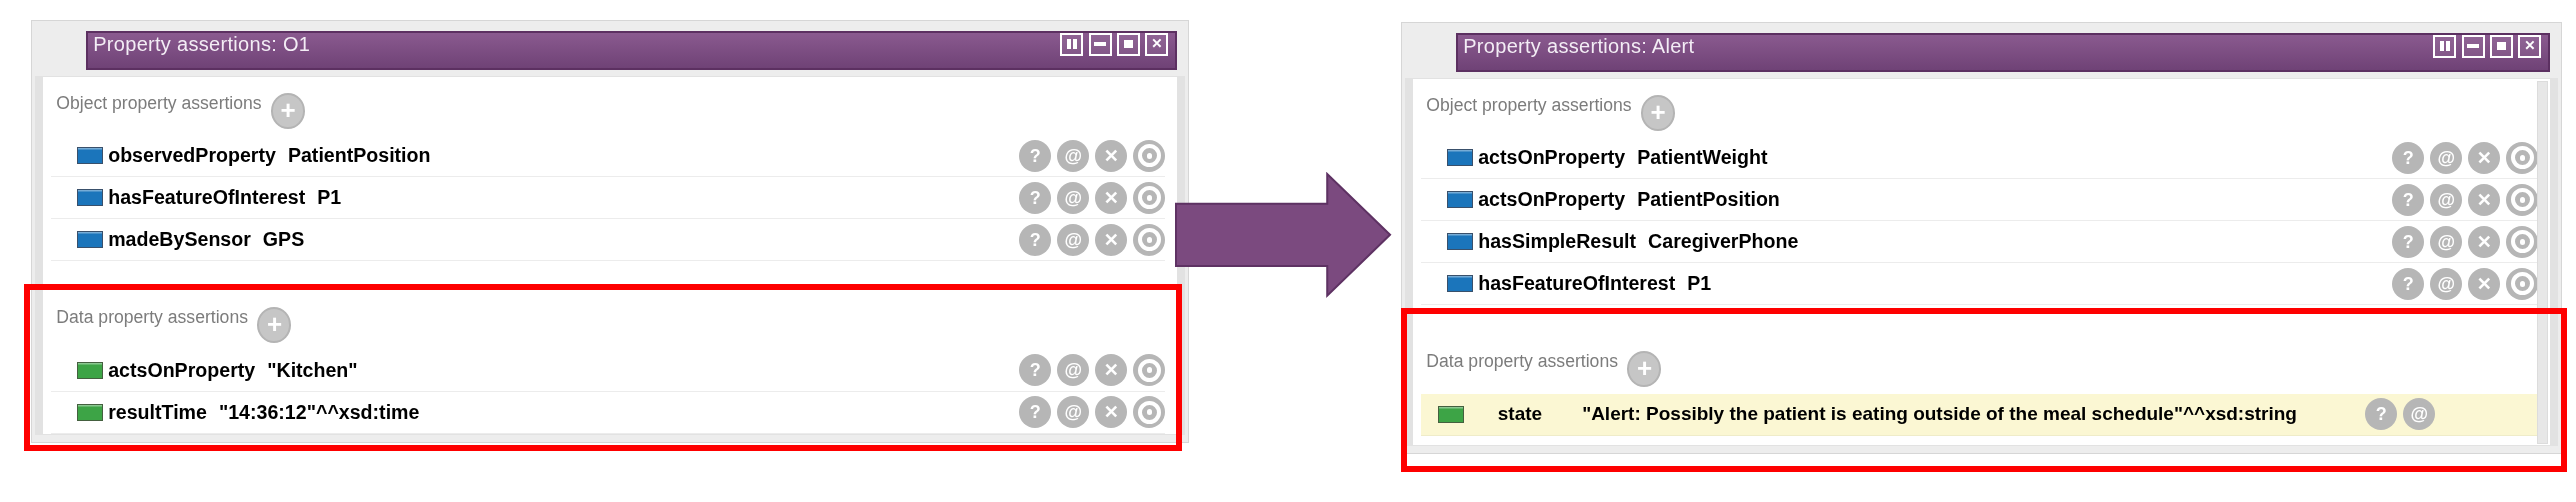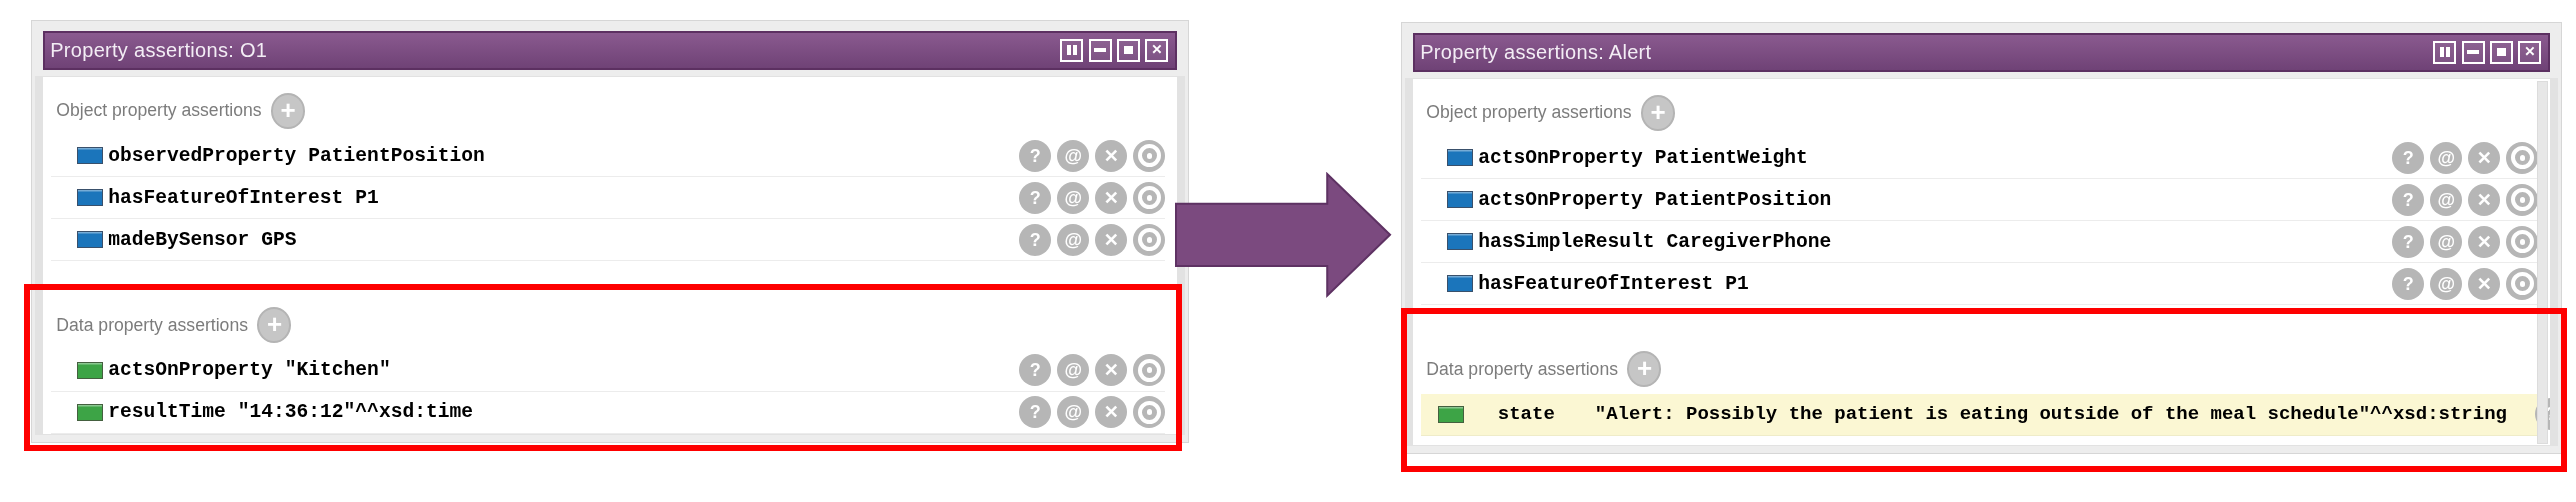--- a/index.html
+++ b/index.html
@@ -10,60 +10,60 @@
   
   .panel{
     position:absolute;background:#ededed;border:0.7px solid #d6d6d6;
     box-sizing:border-box;display:flex;flex-direction:column;
     padding:9.5px 10.8px 6.8px;z-index:1;
   }
   .titlebar{
     height:39px;flex:0 0 39px;box-sizing:border-box;
     background:linear-gradient(#8a5a8f,#6f4276);
     border:2px solid #5c3061;
-    display:flex;align-items:center;padding:0 6.8px 0 5.4px;
+    display:flex;align-items:flex-start;padding:0 6.8px 0 5.4px;margin-left:43px;
   }
   .titlebar .title{color:#f3edf5;font-size:20px;letter-spacing:0.3px;}
   .controls{margin-left:auto;display:flex;gap:5.4px;}
   .wc{
     width:23px;height:23px;box-sizing:border-box;border:2px solid #ffffff;
     display:flex;align-items:center;justify-content:center;gap:2px;
     background:rgba(255,255,255,.07);cursor:default;
   }
   .wc .vbar{width:4px;height:10px;background:#fff;display:block;}
   .wc .hbar{width:11.5px;height:4px;background:#fff;display:block;}
   .wc .sq{width:8.8px;height:8.8px;background:#fff;display:block;}
   .wc.close{color:#fff;font-size:13.5px;font-weight:bold;line-height:1;}
   
   .content{
     flex:1;background:#ffffff;margin:6.8px -8px 0;
     border:1.4px solid #e2e2e2;border-left-width:8px;border-right-width:8px;
     box-sizing:border-box;position:relative;overflow:hidden;
   }
-  .sec-head{display:flex;align-items:center;padding:16px 0 6.8px 13.5px;}
+  .sec-head{display:flex;padding:16px 0 6.8px 13.5px;}
   .sec-head .sec-label{font-size:17.6px;color:#7c7c7c;margin-right:9.5px;}
   .plus{
     width:30px;height:30px;border-radius:50%;background:#c6c6c6;
     border:2.7px solid #b4b4b4;box-sizing:content-box;color:#fff;
     font-size:26px;font-weight:bold;display:flex;align-items:center;
     justify-content:center;line-height:0;padding-bottom:1.4px;
   }
   .sec-gap{height:30px;}
   .row{
     display:flex;align-items:center;height:42px;box-sizing:border-box;
     margin:0 12px 0 8px;padding-left:26px;border-bottom:1.4px solid #ececec;
   }
   .row.hl{background:#fbf7d3;border-bottom-color:#efecc9;padding-left:17.6px;gap:28px;}
   .chip{
     width:26px;height:17px;box-sizing:border-box;margin-right:5.4px;flex:0 0 26px;
     border:1.4px solid #4a5560;box-shadow:inset 0 1.4px 0 rgba(255,255,255,.4);
   }
   .chip.obj{background:#1b75bb;border-color:#39506b;}
   .chip.data{background:#3da446;border-color:#44603f;}
-  .prop,.val{font-size:19.6px;font-weight:bold;color:#000;white-space:pre;font-family:Liberation Mono, monospace;}
+  .prop,.val{font-size:19.6px;font-weight:bold;color:#000;white-space:pre;}
   .val{margin-left:12px;}
   .row.hl .prop,.row.hl .val{font-size:19px;}
   .btns{margin-left:auto;display:flex;gap:6px;flex:0 0 auto;}
   .btns.inset{margin-right:103px;}
   .cbtn{
     width:32px;height:32px;border-radius:50%;background:#b6b6b6;color:#fff;
     font-size:18px;font-weight:bold;display:flex;align-items:center;
     justify-content:center;line-height:1;cursor:default;
   }
   .cbtn .ring{

